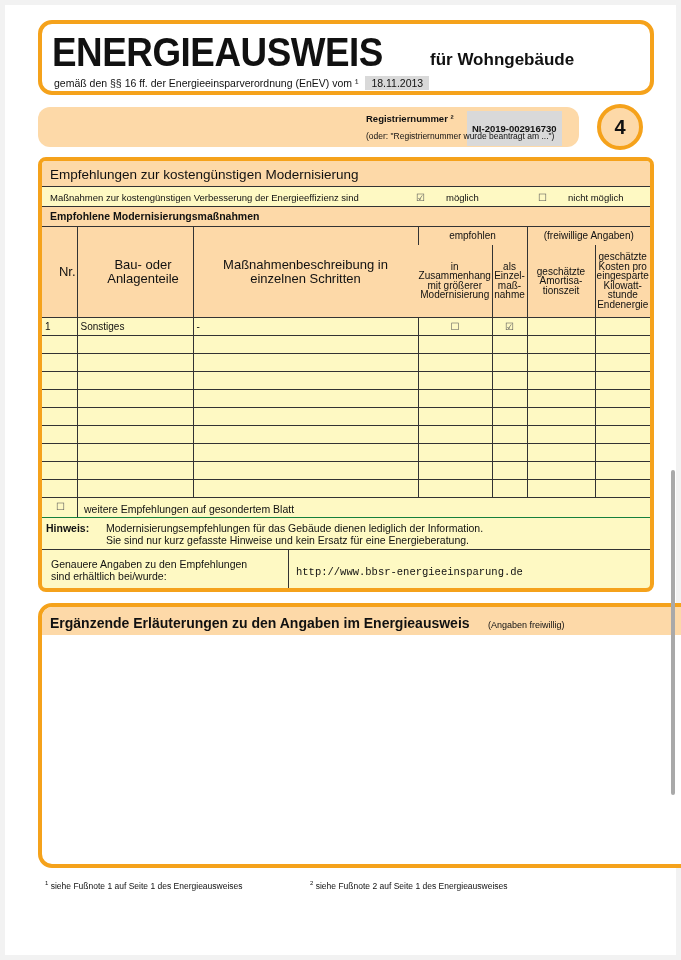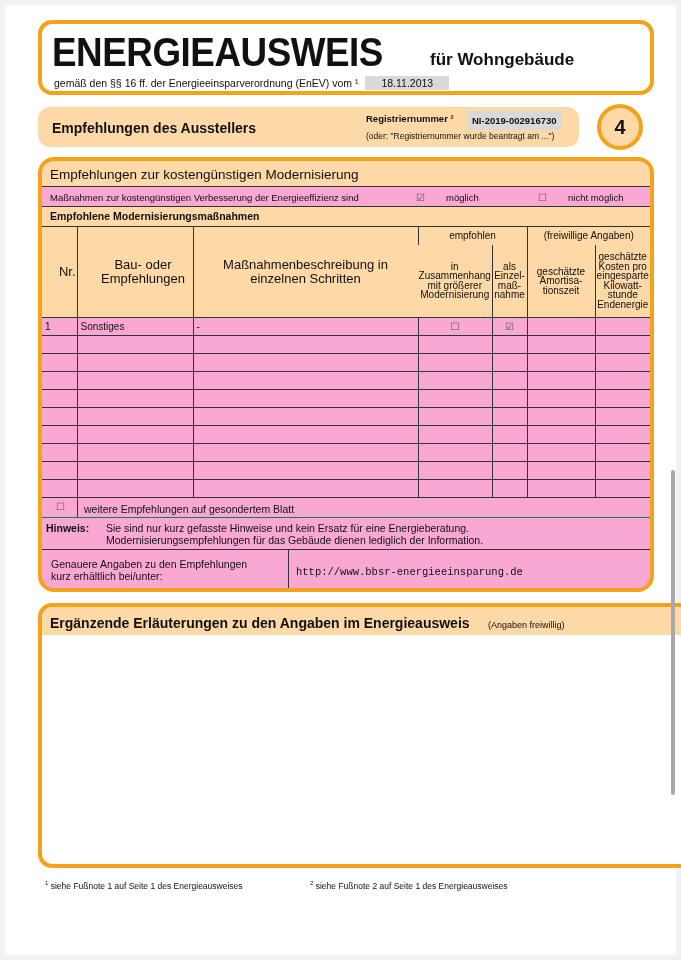--- a/index.html
+++ b/index.html
@@ -5,34 +5,34 @@
   * { box-sizing: border-box; margin: 0; padding: 0; }
   html, body { width: 681px; height: 960px; background: #f2f2f2; overflow: hidden; }
   body { font-family: "Liberation Sans", sans-serif; color: #111; position: relative; }
   .page { position: absolute; left: 5px; top: 5px; width: 671px; height: 950px; background: #fff; }
 
   .header-box { position: absolute; left: 38px; top: 20px; width: 616px; height: 75px;
     border: 4px solid #f5a21b; border-radius: 14px; background: #fff; }
   .title-big { position: absolute; left: 10px; top: 6px; font-size: 40px; font-weight: bold; letter-spacing: -0.5px; line-height: 44px; transform: scaleX(0.92); transform-origin: left; }
   .title-small { position: absolute; left: 388px; top: 26px; font-size: 17px; font-weight: bold; }
   .subline { position: absolute; left: 12px; top: 53px; font-size: 10.5px; }
-  .date-chip { background: #d9d9d9; padding: 1px 16px; margin-left: 4px; }
+  .date-chip { background: #d9d9d9; padding: 1px 6px; margin-left: 4px; }
 
   .section-head { position: absolute; left: 38px; top: 107px; width: 541px; height: 40px;
     background: #fdd9a8; border-radius: 12px; }
   .section-head .lbl { position: absolute; left: 14px; top: 13px; font-size: 14px; font-weight: bold; }
   .reg-lbl { position: absolute; left: 328px; top: 6px; font-size: 9.5px; font-weight: bold; }
-  .reg-val { position: absolute; left: 429px; top: 4px; font-size: 9.5px; font-weight: bold; background: #d9d9d9; padding: 4px 5px; }
+  .reg-val { position: absolute; left: 429px; top: 4px; font-size: 9.5px; font-weight: bold; background: #d9d9d9; padding: 12px 5px; }
   .reg-note { position: absolute; left: 328px; top: 24px; font-size: 8.5px; }
   .page-no { position: absolute; left: 597px; top: 104px; width: 46px; height: 46px; border-radius: 50%;
     border: 4px solid #f5a21b; background: #fdd9a8; display:flex; align-items:center; justify-content:center;
     font-size: 20px; font-weight: bold; }
 
   .mod-box { position: absolute; left: 38px; top: 157px; width: 616px; height: 435px;
-    border: 4px solid #f5a21b; border-radius: 16px; background: #f9a8d4; overflow: hidden; }
+    border: 4px solid #f5a21b; border-radius: 8px; background: #fef9c3; overflow: hidden; }
   .mod-title { height: 26px; background: #fdd9a8; font-size: 13.5px; padding: 6px 8px 0; border-bottom: 1px solid #333; }
   .row-possible { height: 20px; font-size: 9.5px; position: relative; border-bottom: 1px solid #333; }
   .row-possible span { position: absolute; top: 5px; }
   .cb { display: inline-block; font-size: 10px; color: #555; }
   .sub-head { height: 20px; background: #fdd9a8; font-size: 10.5px; font-weight: bold; padding: 3px 8px 0; border-bottom: 1px solid #333; }
 
   table.meas { border-collapse: collapse; width: 100%; font-size: 10px; }
   table.meas th { background: #fdd9a8; font-weight: normal; border-left: 1px solid #333; vertical-align: middle; text-align: center; }
   table.meas td { border-top: 1px solid #333; border-left: 1px solid #333; height: 18px; padding: 0 3px; }
   table.meas tr > *:first-child { border-left: none; }
@@ -69,21 +69,20 @@
 <div class="header-box">
   <div class="title-big">ENERGIEAUSWEIS</div>
   <div class="title-small">für Wohngebäude</div>
   <div class="subline">
     <span>gemäß den §§ 16 ff. der Energieeinsparverordnung (EnEV) vom ¹</span>
     <span class="date-chip">18.11.2013</span>
   </div>
 </div>
 
 <div class="section-head">
-  <div class="lbl">Empfehlungen des Ausstellers</div>
   <div class="reg-lbl">Registriernummer ²</div>
   <div class="reg-val">NI-2019-002916730</div>
   <div class="reg-note">(oder: "Registriernummer wurde beantragt am ...")</div>
 </div>
 <div class="page-no">4</div>
 
 <div class="mod-box">
   <div class="mod-title">Empfehlungen zur kostengünstigen Modernisierung</div>
   <div class="row-possible">
     <span style="left:8px">Maßnahmen zur kostengünstigen Verbesserung der Energieeffizienz sind</span>
@@ -100,21 +99,21 @@
         <col style="width:116px">
         <col style="width:225px">
         <col style="width:74px">
         <col style="width:35px">
         <col style="width:68px">
         <col style="width:55px">
     </colgroup>
     <thead>
       <tr style="height:18px">
         <th rowspan="2" class="hd-big">Nr.</th>
-        <th rowspan="2" class="hd-big">Bau- oder Empfehlungen</th>
+        <th rowspan="2" class="hd-big">Bau- oder Anlagenteile</th>
         <th rowspan="2" class="hd-big" style="padding:0 22px">Maßnahmenbeschreibung in einzelnen Schritten</th>
         <th colspan="2" class="hd-sm">empfohlen</th>
         <th colspan="2" class="hd-sm">(freiwillige Angaben)</th>
       </tr>
       <tr style="height:72px">
         <th class="hd-sm">in Zusammenhang mit größerer Modernisierung</th>
         <th class="hd-sm">als Einzel-maß-nahme</th>
         <th class="hd-sm">geschätzte Amortisa-tionszeit</th>
         <th class="hd-sm">geschätzte Kosten pro eingesparte Kilowatt-stunde Endenergie</th>
       </tr>
@@ -214,28 +213,28 @@
   </table>
 
   <div class="further">
     <span class="cb">☐</span>
     <div class="divider"></div>
     <span class="txt">weitere Empfehlungen auf gesondertem Blatt</span>
   </div>
   <div class="hint">
     <span class="k">Hinweis:</span>
     <div class="v">
+      <div>Modernisierungsempfehlungen für das Gebäude dienen lediglich der Information.</div>
       <div>Sie sind nur kurz gefasste Hinweise und kein Ersatz für eine Energieberatung.</div>
-      <div>Modernisierungsempfehlungen für das Gebäude dienen lediglich der Information.</div>
     </div>
   </div>
   <div class="more">
     <div class="k">
       <div>Genauere Angaben zu den Empfehlungen</div>
-      <div>kurz erhältlich bei/unter:</div>
+      <div>sind erhältlich bei/wurde:</div>
     </div>
     <div class="divider"></div>
     <span class="v">http://www.bbsr-energieeinsparung.de</span>
   </div>
 </div>
 
 <div class="expl-box">
   <div class="expl-head">
     <span class="t">Ergänzende Erläuterungen zu den Angaben im Energieausweis</span>
     <span class="n">(Angaben freiwillig)</span>

